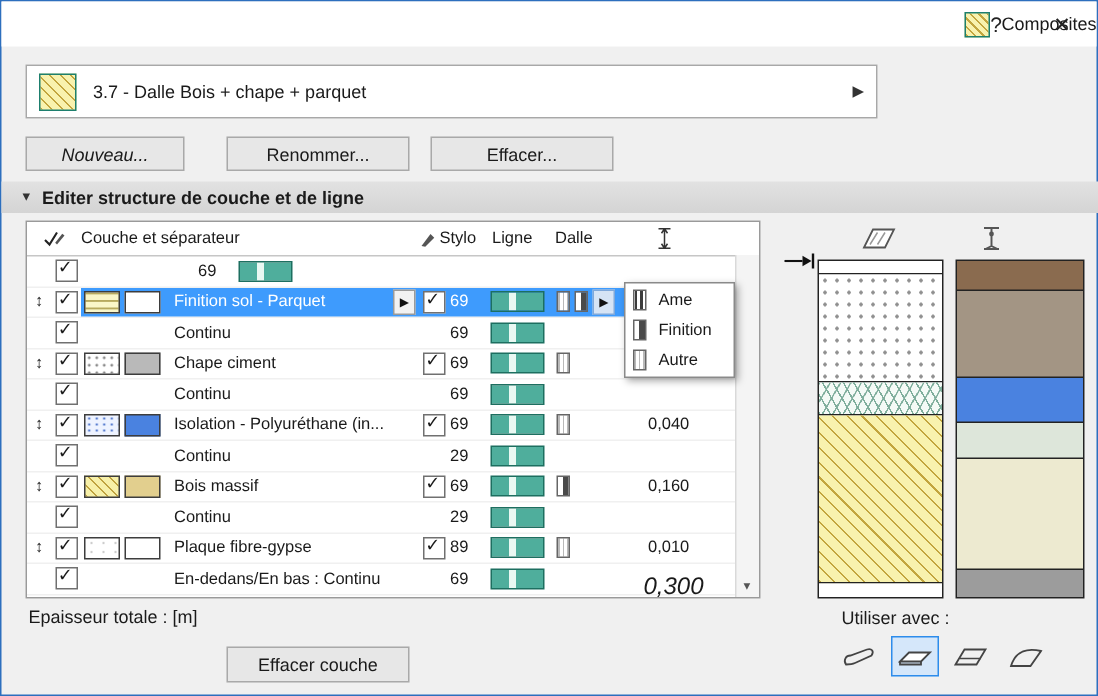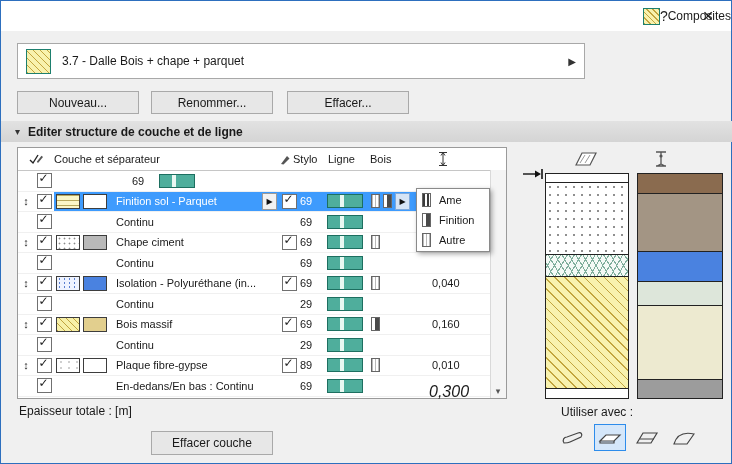--- a/index.html
+++ b/index.html
@@ -16,21 +16,21 @@
   .tb-help{right:46px;} .tb-close{right:2px;}
   
   .selector{position:absolute;left:16px;top:42px;width:568px;height:36px;background:#fff;
     border:1px solid #a8a8a8;box-sizing:border-box;display:flex;align-items:center;padding:0 8px;}
   .selector-swatch{width:25px;height:25px;border:1px solid #1d7f6e;box-sizing:border-box;margin-right:11px;
     background:#f8f2ae repeating-linear-gradient(45deg,#c2a53e 0 1px,transparent 1px 5px);}
   .selector-arrow{margin-left:auto;font-size:10px;color:#333;}
   
   .btn{position:absolute;height:23px;background:#e7e7e7;border:1px solid #a9a9a9;box-sizing:border-box;
     display:flex;align-items:center;justify-content:center;font-size:12px;color:#1a1a1a;}
-  .btn-new{left:16px;top:90px;width:122px;}
+  .btn-new{left:16px;top:90px;width:106px;font-style:italic;}
   .btn-rename{left:150px;top:90px;width:122px;}
   .btn-delete{left:286px;top:90px;width:122px;}
   .btn-insert{left:16px;top:430px;width:122px;height:24px;}
   .btn-delskin{left:150px;top:430px;width:122px;height:24px;}
   
   .section{position:absolute;left:0;top:120px;width:732px;height:21px;
     background:linear-gradient(#e2e2e2,#d4d4d4);display:flex;align-items:center;
     font-weight:bold;padding-left:14px;box-sizing:border-box;}
   .section .chev{font-size:10px;margin-right:8px;color:#333;}
   
@@ -151,21 +151,21 @@
         </svg>
       </div>
       <div class="hc hc2">Couche et séparateur</div>
       <div class="hc hc3">
         <svg width="11" height="11" viewBox="0 0 11 11" style="margin-right:2px">
           <path d="M1,10 L7,2 L9.5,4.5 L3.5,10.5 Z" fill="#555"></path>
         </svg>
         <span>Stylo</span>
       </div>
       <div class="hc hc4">Ligne</div>
-      <div class="hc hc5">Bois</div>
+      <div class="hc hc5">Dalle</div>
       <div class="hc hc6">
         <svg width="10" height="16" viewBox="0 0 10 16">
           <path d="M5,1.5 V14.5 M1,1.5 H9 M1,14.5 H9 M5,1.5 L3,4.5 M5,1.5 L7,4.5 M5,14.5 L3,11.5 M5,14.5 L7,11.5" stroke="#333" stroke-width="1" fill="none"></path>
         </svg>
       </div>
     </div>
 
     <div class="tbody">
 
       <div class="trow sep">

